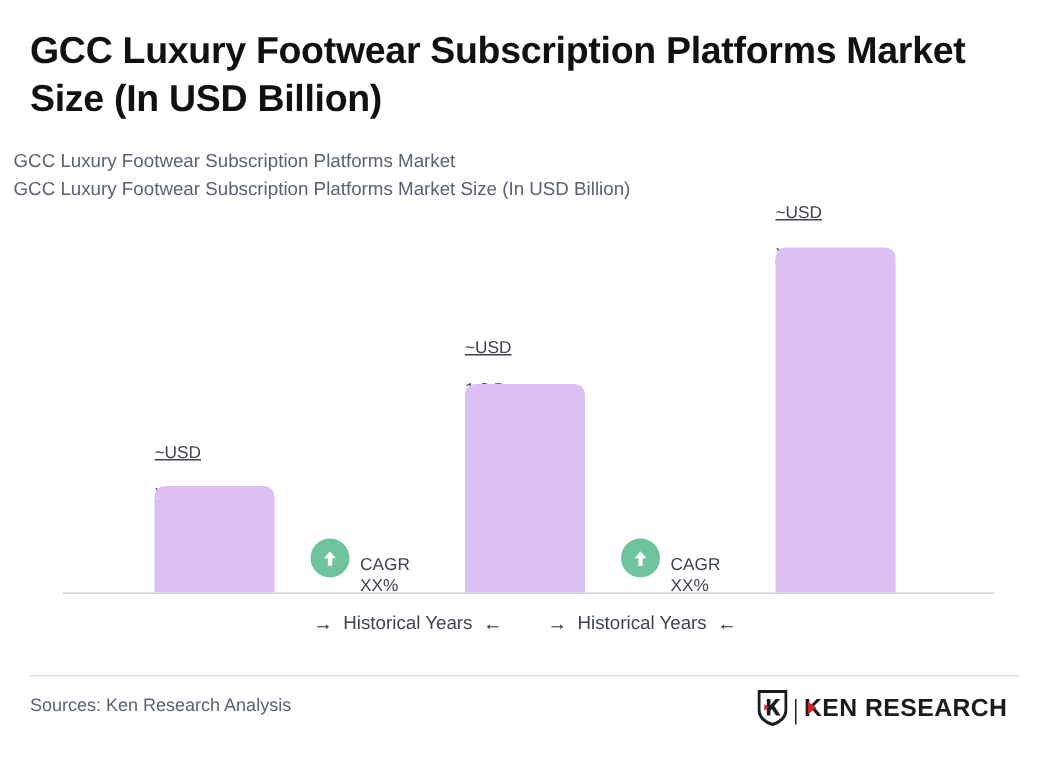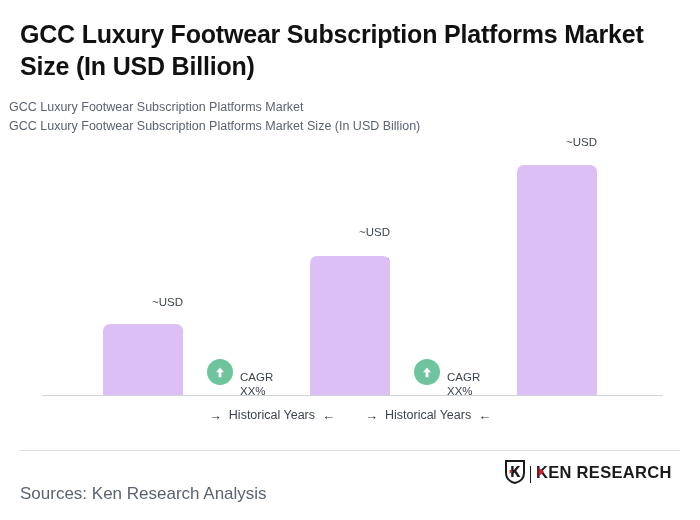--- a/index.html
+++ b/index.html
@@ -70,22 +70,23 @@
     bottom: 5px;
     background: #dbbff5;
     border-radius: 7px 7px 0 0;
   }
 
   .bar-label {
     position: absolute;
     font-size: 11.5px;
     line-height: 14px;
     color: #3d4450;
-    text-align: right;
+    text-align: left;
     white-space: pre-line;
+    text-decoration: underline;
   }
   .bar-label .l1 { display: block; }
   .bar-label .l2 { display: block; }
 
   
   .cagr {
     position: absolute;
     display: flex;
     align-items: center;
     gap: 7px;
@@ -139,22 +140,22 @@
     position: absolute;
     left: 20px;
     top: 450px;
     width: 660px;
     height: 1px;
     background: #dcdfe4;
   }
   .sources {
     position: absolute;
     left: 20px;
-    top: 484px;
-    font-size: 17px;
+    top: 463px;
+    font-size: 12px;
     color: #5b6372;
   }
   .logo {
     position: absolute;
     right: 20px;
     top: 462px;
     display: flex;
     align-items: center;
     gap: 5px;
     height: 24px;

